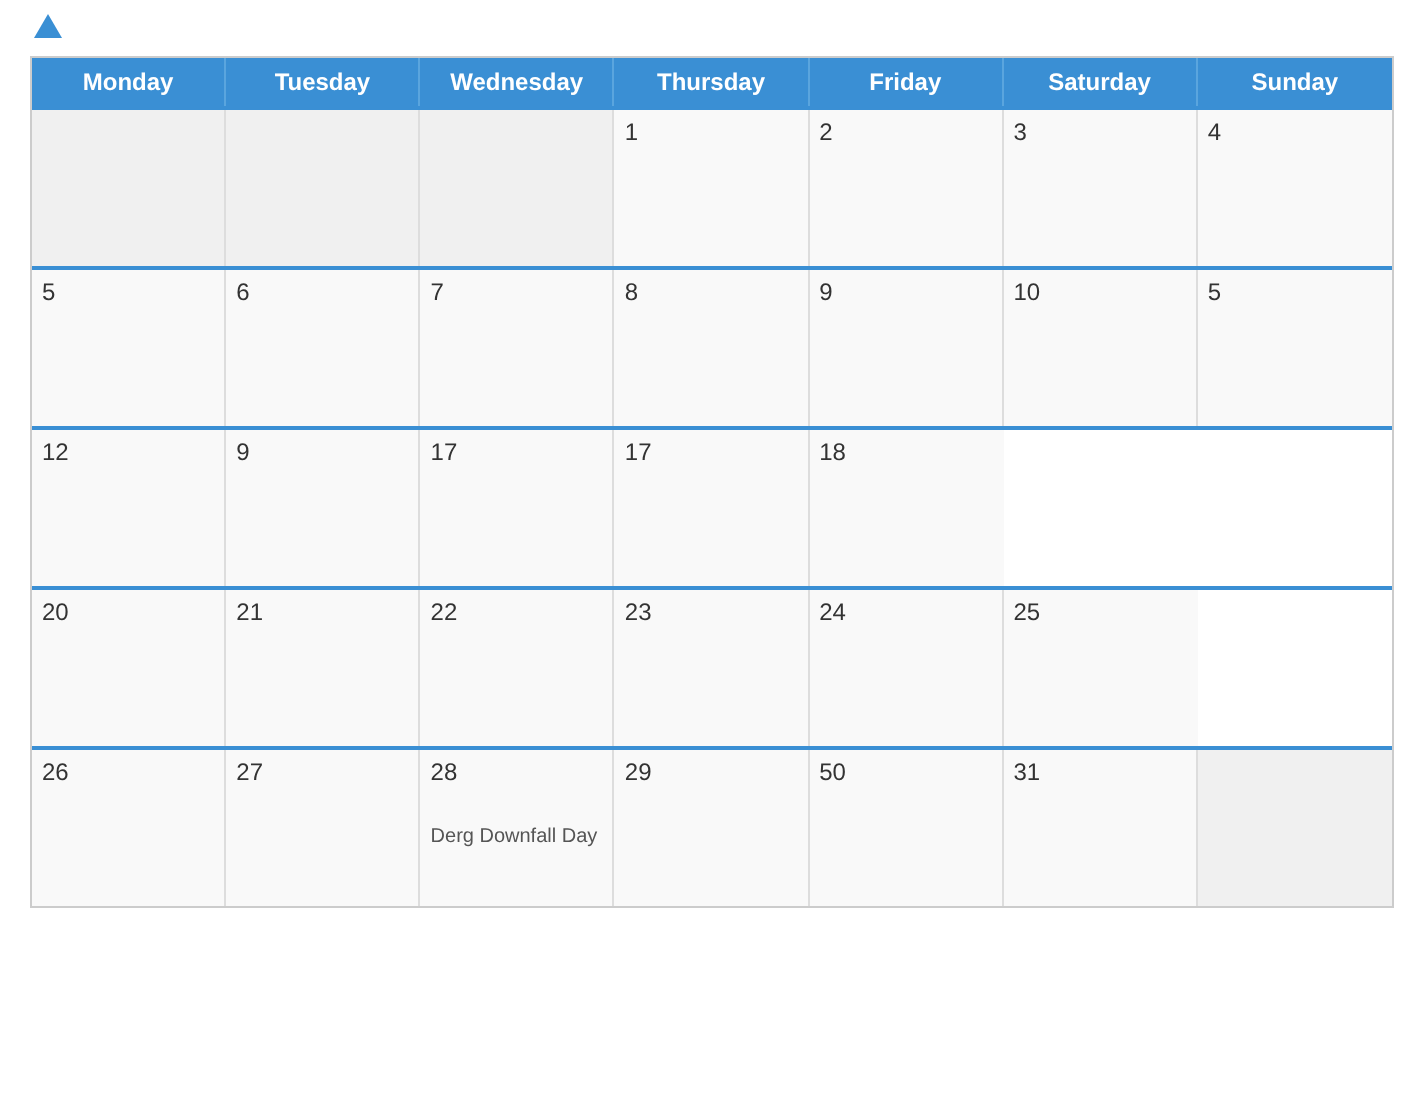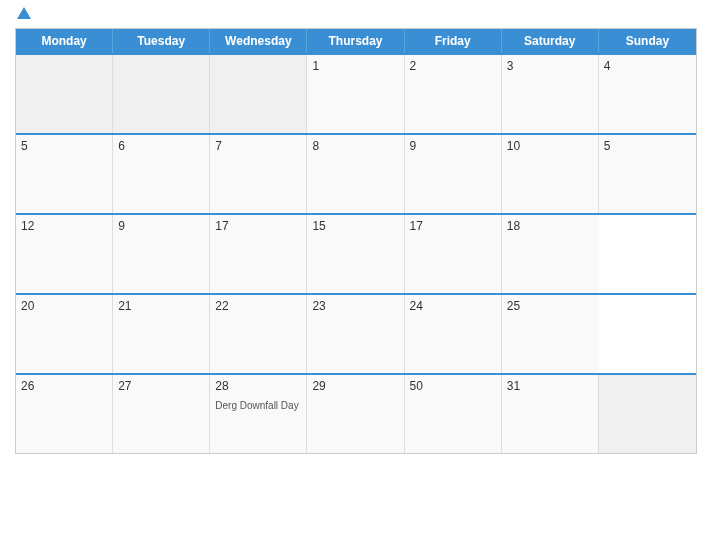--- a/index.html
+++ b/index.html
@@ -115,21 +115,21 @@
     }
     .day-num {
       font-size: 12px;
       color: #333;
       display: block;
       margin-bottom: 2px;
     }
     .day-event {
       font-size: 10px;
       color: #555;
-      margin-top: 7px;
+      margin-top: 20px;
     }
   </style>
 </head>
 <body>
 
 <div class="page">
   <div class="header">
     <div class="logo">
       <div class="logo-row">
         <span class="logo-general"></span>
@@ -197,23 +197,20 @@
         <div class="cal-cell">
           <span class="day-num">12</span>
         </div>
         <div class="cal-cell">
           <span class="day-num">9</span>
         </div>
         <div class="cal-cell">
           <span class="day-num">17</span>
         </div>
         <div class="cal-cell">
-          <span class="day-num">15</span>
-        </div>
-        <div class="cal-cell">
           <span class="day-num">17</span>
         </div>
         <div class="cal-cell">
           <span class="day-num">18</span>
         </div>
       </div>
       <div class="cal-week">
         <div class="cal-cell">
           <span class="day-num">20</span>
         </div>

